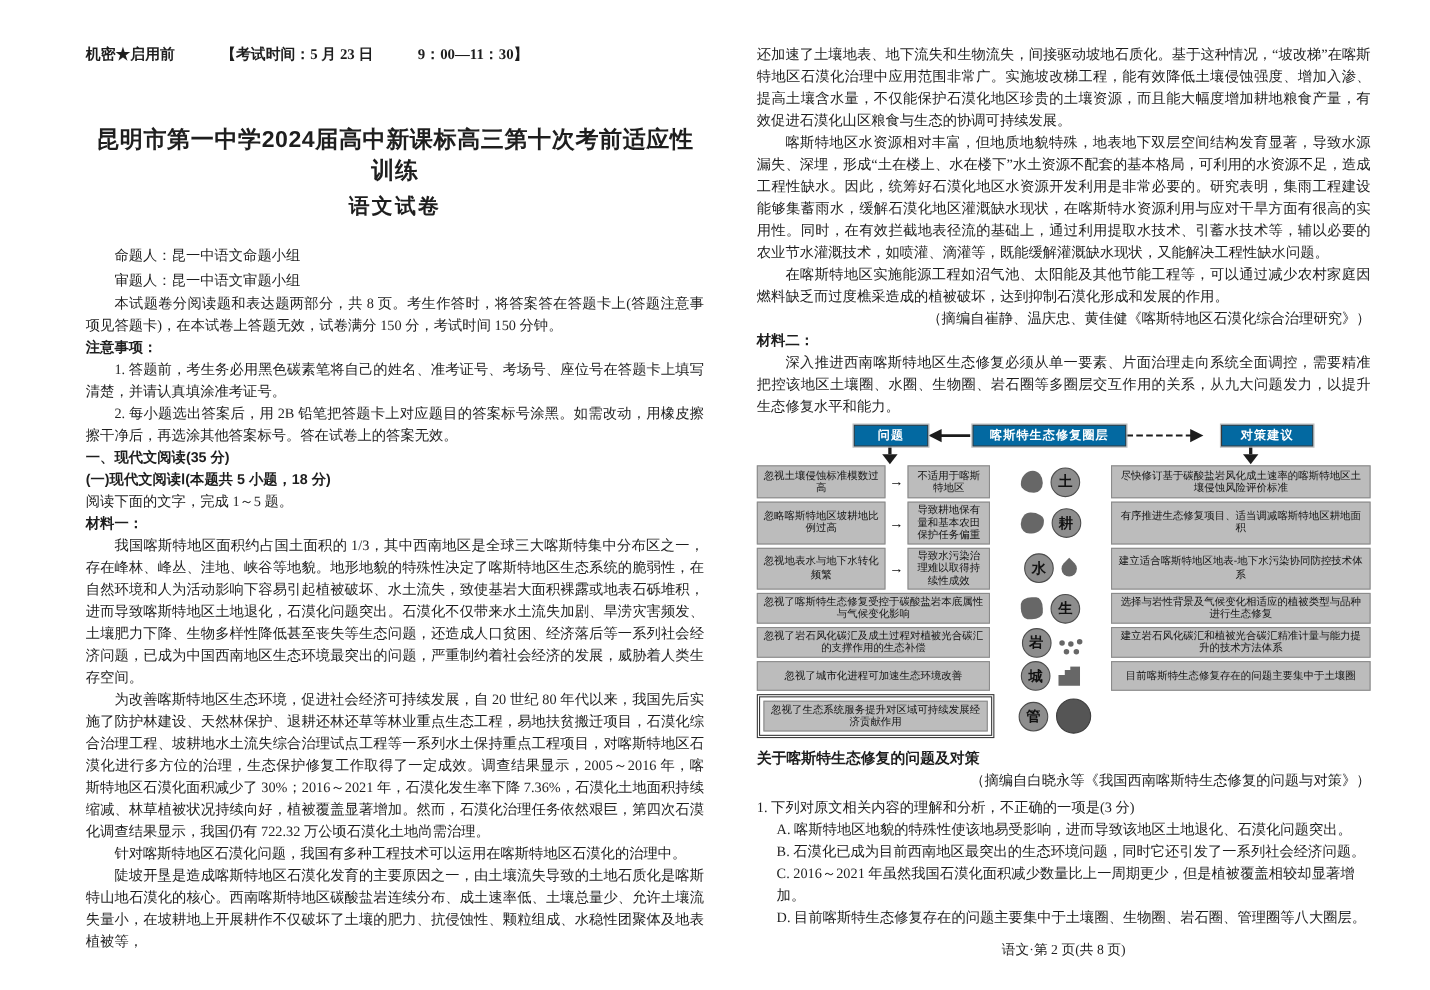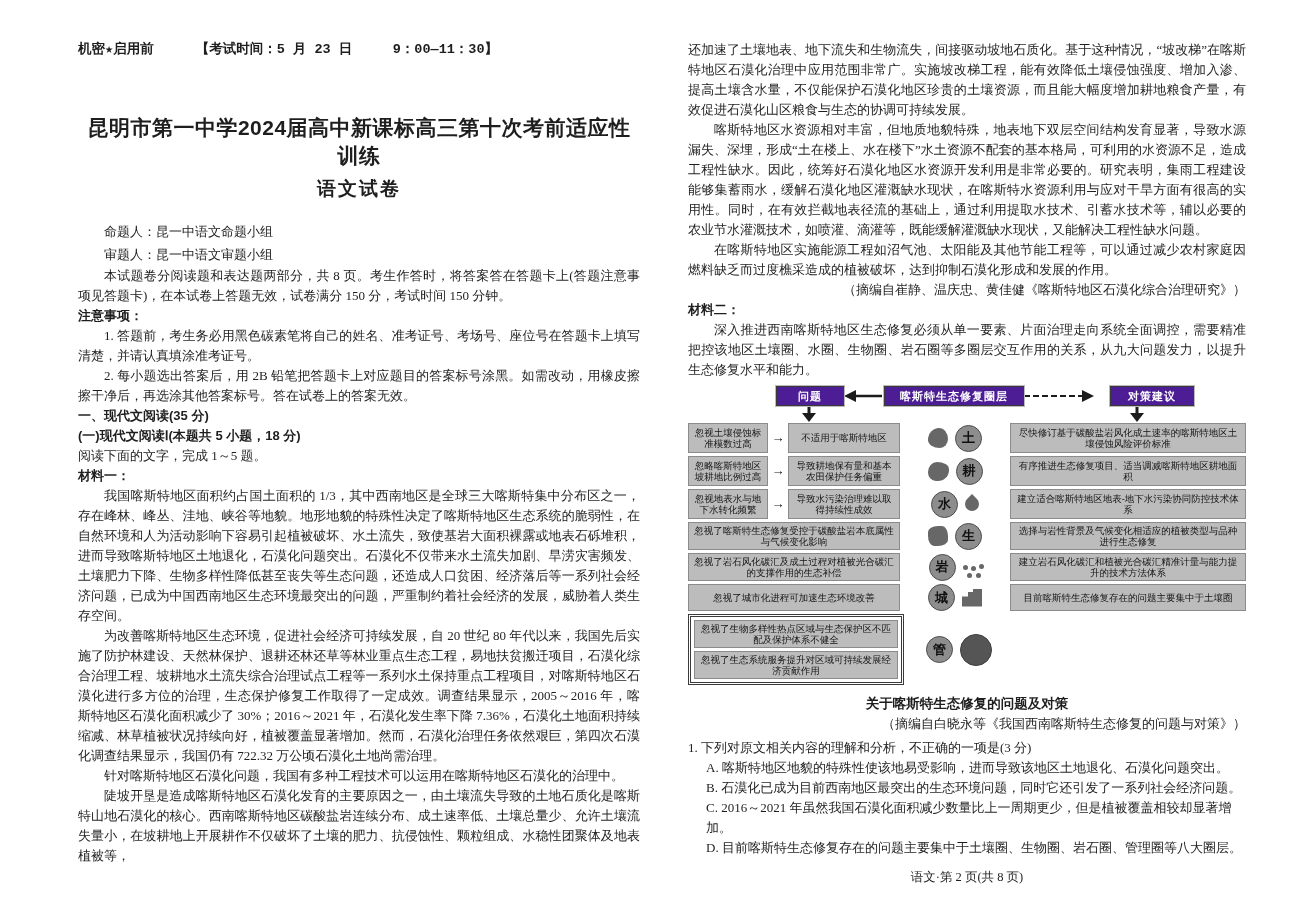--- a/index.html
+++ b/index.html
@@ -2,53 +2,53 @@
 <html><head>
 <meta charset="utf-8">
 <style>
   html,body{margin:0;padding:0;width:1300px;height:900px;overflow:hidden;}
   body{background:#ffffff;font-family:"Liberation Serif","DejaVu Serif",serif;color:#1e1e1e;
        -webkit-font-smoothing:antialiased;position:relative;}
   .page{position:absolute;top:40px;font-size:13px;line-height:20px;}
   .page1{left:78px;width:562px;}
   .page2{left:688px;width:558px;}
 
-  .topline{display:flex;font-weight:bold;font-size:13.5px;font-family:Liberation Mono, monospace;}
+  .topline{display:flex;font-weight:bold;font-size:13.5px;font-family:Liberation Serif, serif;}
   .topline .gap{width:42px;}
 
   .title1{margin:54px 0 6px;text-align:center;font-size:21px;font-weight:bold;line-height:28px;
           font-family:"Liberation Sans",sans-serif;letter-spacing:.5px;}
   .title2{margin:0 0 18px;text-align:center;font-size:19px;font-weight:bold;line-height:26px;
           font-family:"Liberation Sans",sans-serif;letter-spacing:2px;}
   .nameline{padding-left:26px;line-height:23px;}
   p.para{margin:0;text-indent:2em;text-align:justify;}
   p.cont{margin:0;text-align:justify;}
   .bold-head{font-weight:bold;font-family:"Liberation Sans",sans-serif;}
   .mt6{margin-top:6px;} .mt14{}
   .footer{text-align:center;margin-top:9px;font-size:12.5px;}
   .attribution{text-align:right;margin:0;}
 
   
   .diagram{position:relative;margin-top:5px;font-family:"Liberation Sans",sans-serif;
            font-size:9.5px;line-height:11.5px;color:#141414;}
   .diag-header{position:relative;height:38px;}
-  .hd-box{position:absolute;top:1px;background:#4c1d95;color:#fff;border:1px solid #3a3a3a;
+  .hd-box{position:absolute;top:1px;background:#0369a1;color:#fff;border:1px solid #3a3a3a;
           outline:1px solid #bbb;text-align:center;font-size:11px;line-height:18px;font-weight:bold;
           letter-spacing:1px;}
   .hd-problem{left:88px;width:66px;}
   .hd-center{left:196px;width:138px;}
   .hd-solution{left:422px;width:82px;font-family:Liberation Serif, serif;}
   .diag-header svg{position:absolute;left:0;top:0;}
 
   .drows{display:flex;flex-direction:column;gap:3px;}
   .drow{display:flex;align-items:stretch;}
   .dbox{background:#bcbcbc;border:1px solid #8b8b8b;display:flex;align-items:center;
         justify-content:center;text-align:center;padding:1px 4px;box-sizing:border-box;}
   .lcell{width:212px;display:flex;align-items:stretch;}
-  .lcell .pbox{width:80px;}
+  .lcell .pbox{width:117px;}
   .lcell .ebox{flex:1;}
   .lwide{width:212px;}
   .mini-arrow{width:20px;display:flex;align-items:center;justify-content:center;
               font-weight:bold;font-size:13px;color:#111;}
   .icell{width:84px;margin:0 13px;display:flex;align-items:center;justify-content:center;gap:7px;}
   .rcell{flex:1;}
   .r30{min-height:30px;} .r28{min-height:28px;} .r24{min-height:24px;}
 
   .sphere{width:25px;height:25px;border-radius:50%;background:#8d8d8d;border:1.5px solid #4c4c4c;
           display:flex;align-items:center;justify-content:center;font-size:13px;font-weight:bold;
@@ -64,21 +64,21 @@
   .p-bird{width:24px;height:11px;border-radius:60% 40% 55% 45%/75% 65% 35% 25%;}
   .p-darkcircle{width:30px;height:30px;border-radius:50%;background:#555;border:1px solid #3e3e3e;}
 
   .group-row{display:flex;align-items:stretch;}
   .gwrap{border:3px double #3a3a3a;padding:3px;display:flex;flex-direction:column;gap:3px;background:#fff;}
   .gwrap-l{width:204px;}
   .gwrap-r{flex:1;}
   .gicell{width:84px;margin:0 13px;display:flex;align-items:center;justify-content:center;gap:7px;}
   .gbox{min-height:28px;}
 
-  .caption{text-align:center;font-weight:bold;font-size:13.5px;font-family:"Liberation Sans",sans-serif;
+  .caption{font-weight:bold;font-size:13.5px;font-family:"Liberation Sans",sans-serif;
            margin-top:9px;}
   .qstem{margin-top:4px;padding-left:18px;text-indent:-18px;}
   .qopt{padding-left:18px;}
 </style>
 </head>
 <body>
 
 <div class="page page1">
   <div class="topline">
     <span>机密★启用前</span>
@@ -199,21 +199,20 @@
         <div class="icell">
           <span class="sphere">城</span>
           <span class="picto p-building"></span>
         </div>
         <div class="dbox rcell r24">目前喀斯特生态修复存在的问题主要集中于土壤圈</div>
       </div>
 
 
       <div class="group-row">
         <div class="gwrap gwrap-l">
-          <div class="dbox gbox">忽视了生物多样性热点区域与生态保护区不匹配及保护体系不健全</div>
           <div class="dbox gbox">忽视了生态系统服务提升对区域可持续发展经济贡献作用</div>
         </div>
         <div class="gicell">
           <span class="sphere">管</span>
           <span class="picto p-darkcircle"></span>
         </div>
       </div>
     </div>
   </div>
 

